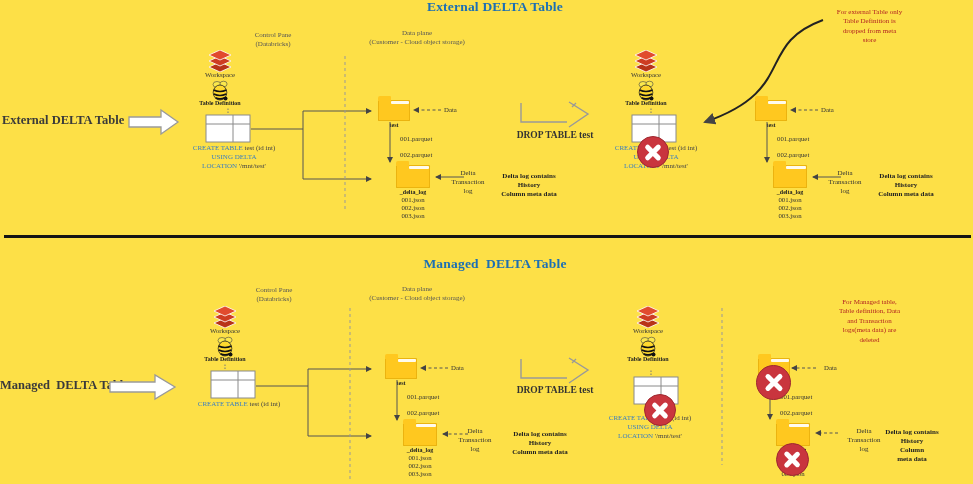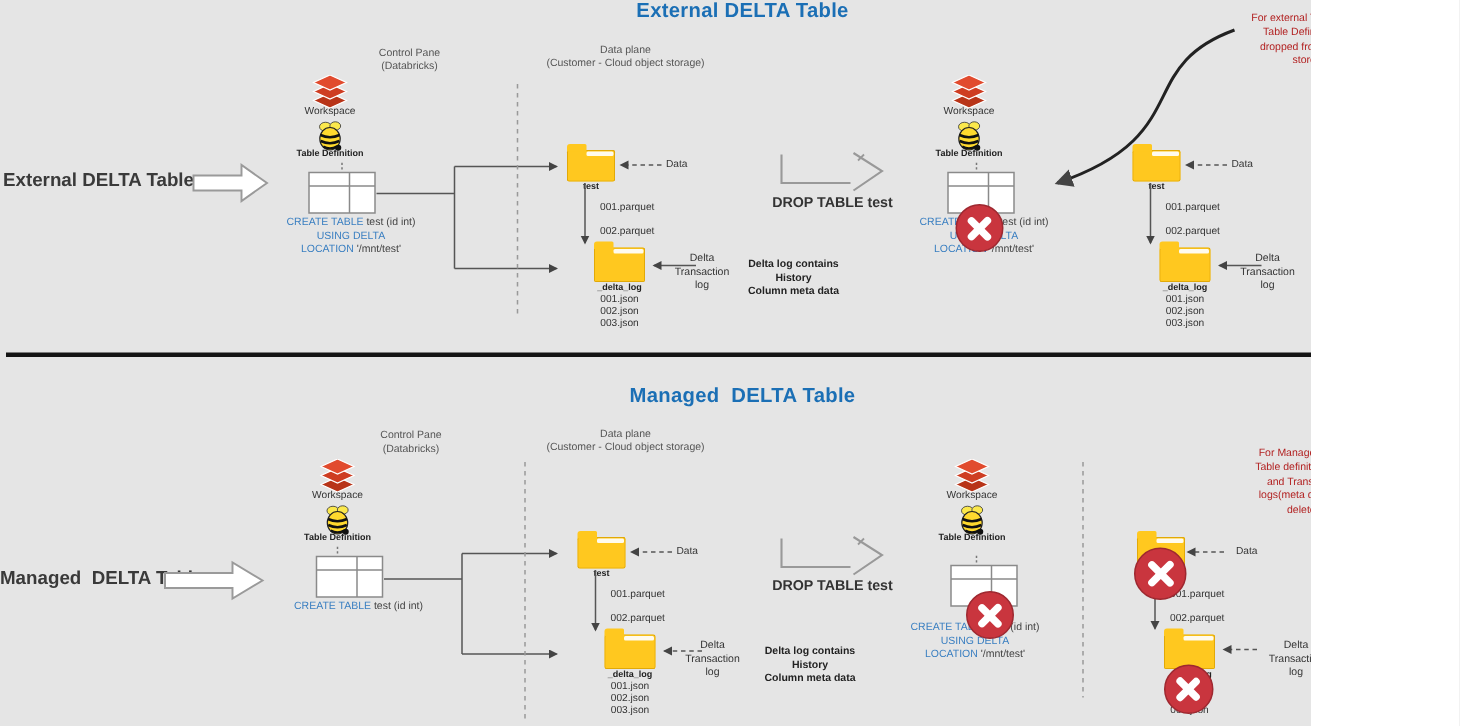--- a/index.html
+++ b/index.html
@@ -1,17 +1,17 @@
 <!DOCTYPE html>
 <html style="--title-blue: #1b6fb5; --sql-keyword-blue: #3a7fc1; --annotation-red: #b22222; --error-badge-red: #c9353e; --folder-yellow: #ffc81f; --databricks-red: #d6452a;"><head>
 <meta charset="utf-8">
 <style>
   body{margin:0}
-  #canvas{position:relative;width:874px;height:484px;background:#e5e5e5;overflow:hidden;
-          font-family:Liberation Sans, sans-serif;color:#333}
+  #canvas{position:relative;width:973px;height:484px;background:#fde047;overflow:hidden;
+          font-family:Liberation Serif, serif;color:#333}
   .abs{position:absolute}
   .center{text-align:center}
   .pre{white-space:pre-line}
   .sec-title{font-size:13.5px;font-weight:700;color:var(--title-blue);letter-spacing:.2px;white-space:pre}
   .side-label{font-size:12.5px;font-weight:700;color:#3a3a3a;white-space:pre}
   .plane-label{font-size:7px;color:#555;line-height:1.3}
   .lbl-ws{font-size:6.8px;color:#333}
   .lbl-td{font-size:6px;font-weight:700;color:#222}
   .sql{font-size:7px;line-height:1.3;color:#444}
   .sql .kw{color:var(--sql-keyword-blue)}

